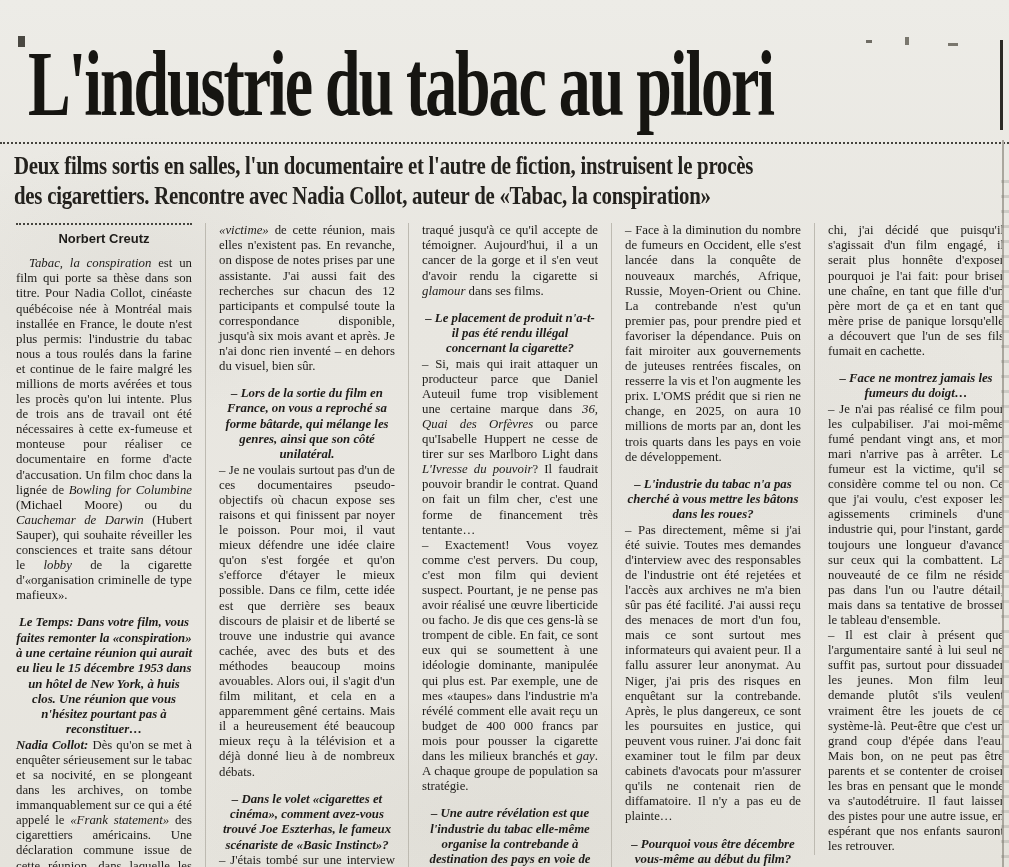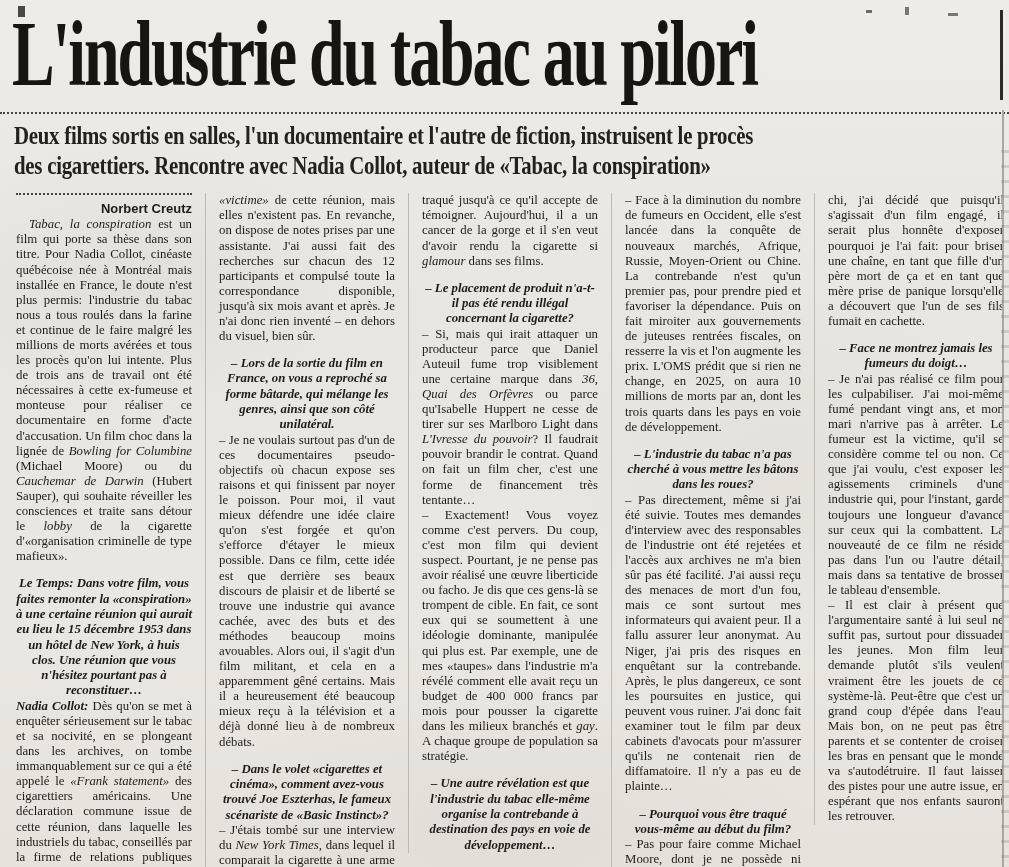--- a/index.html
+++ b/index.html
@@ -15,21 +15,21 @@
     color:var(--ink);
     background:
       radial-gradient(ellipse 360px 240px at 14% 32%, rgba(140,138,128,.07), transparent 60%),
       radial-gradient(ellipse 420px 320px at 78% 55%, rgba(140,138,128,.06), transparent 60%),
       radial-gradient(ellipse 500px 200px at 50% 95%, rgba(130,128,118,.06), transparent 65%),
       linear-gradient(180deg,#edece7 0%, #e8e6e0 35%, #e9e7e1 70%, #e5e3dc 100%);
   }
   .page{position:relative;width:1009px;height:867px;}
 
   
-  .masthead{padding:6px 0 0 12px;height:102px;overflow:visible;}
+  .masthead{padding:6px 0 0 28px;height:102px;overflow:visible;margin-top:30px;}
   .headline{
     margin:0;font-weight:bold;font-size:94px;line-height:1.02;
     letter-spacing:-3px;white-space:nowrap;
     transform:scaleX(.68);transform-origin:0 0;
     color:#161511;
   }
   .rule-dotted{
     border:0;border-top:2px dotted var(--dot);
     margin:4px 0 0 0;height:0;
   }
@@ -44,22 +44,22 @@
   .col{flex:0 0 176px;width:176px;}
   .col + .col{border-left:1px solid var(--rule);margin-left:13px;padding-left:13px;}
   p{margin:0;font-size:12.8px;line-height:15.1px;text-align:justify;hyphens:auto;-webkit-hyphens:auto;}
   p.lead{text-indent:13px;}
   p.question{
     font-weight:bold;font-style:italic;text-align:center;
     margin-top:12px;line-height:15.3px;
   }
   p.byline{
     font-family:"Liberation Sans", sans-serif;font-weight:bold;
-    font-size:13px;text-align:right;line-height:15px;
-    border-top:2px dotted var(--dot);padding-top:6px;margin-bottom:1px;
+    font-size:13px;text-align:center;line-height:15px;
+    border-top:2px dotted var(--dot);padding-top:6px;margin-bottom:10px;
   }
   .it{font-style:italic;}
   .bd{font-weight:bold;}
 
   
   .speck{position:absolute;background:#4a4842;}
   .edge-rule-top{position:absolute;left:1000px;top:10px;width:3px;height:90px;background:#2b2a25;}
   .edge-rule{position:absolute;left:1002px;top:110px;bottom:0;width:2px;background:#aaa79e;height:757px;}
   .ghost-strip{
     position:absolute;right:0;top:150px;width:8px;height:717px;
@@ -106,21 +106,21 @@
         <p class="answer"><span>traqué jusqu'à ce qu'il accepte de témoigner. Aujourd'hui, il a un cancer de la gorge et il s'en veut d'avoir rendu la cigarette si </span><span class="it">glamour</span><span> dans ses films.</span></p>
         <p class="question"><span>– Le placement de produit n'a-t-il pas été rendu illégal concernant la cigarette?</span></p>
         <p class="answer"><span>– Si, mais qui irait attaquer un producteur parce que Daniel Auteuil fume trop visiblement une certaine marque dans </span><span class="it">36, Quai des Orfèvres</span><span> ou parce qu'Isabelle Huppert ne cesse de tirer sur ses Marlboro Light dans </span><span class="it">L'Ivresse du pouvoir</span><span>? Il faudrait pouvoir brandir le contrat. Quand on fait un film cher, c'est une forme de financement très tentante…</span></p>
         <p class="answer"><span>– Exactement! Vous voyez comme c'est pervers. Du coup, c'est mon film qui devient suspect. Pourtant, je ne pense pas avoir réalisé une œuvre liberticide ou facho. Je dis que ces gens-là se trompent de cible. En fait, ce sont eux qui se soumettent à une idéologie dominante, manipulée qui plus est. Par exemple, une de mes «taupes» dans l'industrie m'a révélé comment elle avait reçu un budget de 400 000 francs par mois pour pousser la cigarette dans les milieux branchés et </span><span class="it">gay</span><span>. A chaque groupe de population sa stratégie.</span></p>
         <p class="question"><span>– Une autre révélation est que l'industrie du tabac elle-même organise la contrebande à destination des pays en voie de développement…</span></p>
       </div>
       <div class="col">
         <p class="answer"><span>– Face à la diminution du nombre de fumeurs en Occident, elle s'est lancée dans la conquête de nouveaux marchés, Afrique, Russie, Moyen-Orient ou Chine. La contrebande n'est qu'un premier pas, pour prendre pied et favoriser la dépendance. Puis on fait miroiter aux gouvernements de juteuses rentrées fiscales, on resserre la vis et l'on augmente les prix. L'OMS prédit que si rien ne change, en 2025, on aura 10 millions de morts par an, dont les trois quarts dans les pays en voie de développement.</span></p>
         <p class="question"><span>– L'industrie du tabac n'a pas cherché à vous mettre les bâtons dans les roues?</span></p>
         <p class="answer"><span>– Pas directement, même si j'ai été suivie. Toutes mes demandes d'interview avec des responsables de l'industrie ont été rejetées et l'accès aux archives ne m'a bien sûr pas été facilité. J'ai aussi reçu des menaces de mort d'un fou, mais ce sont surtout mes informateurs qui avaient peur. Il a fallu assurer leur anonymat. Au Niger, j'ai pris des risques en enquêtant sur la contrebande. Après, le plus dangereux, ce sont les poursuites en justice, qui peuvent vous ruiner. J'ai donc fait examiner tout le film par deux cabinets d'avocats pour m'assurer qu'ils ne contenait rien de diffamatoire. Il n'y a pas eu de plainte…</span></p>
-        <p class="question"><span>– Pourquoi vous être traqué vous-même au début du film?</span></p>
+        <p class="question"><span>– Pourquoi vous être décembre vous-même au début du film?</span></p>
         <p class="answer"><span>– Pas pour faire comme Michael Moore, dont je ne possède ni l'impertinence ni le charisme! Mais après avoir mûrement réflé-</span></p>
       </div>
       <div class="col">
         <p class="answer"><span>chi, j'ai décidé que puisqu'il s'agissait d'un film engagé, il serait plus honnête d'exposer pourquoi je l'ai fait: pour briser une chaîne, en tant que fille d'un père mort de ça et en tant que mère prise de panique lorsqu'elle a découvert que l'un de ses fils fumait en cachette.</span></p>
         <p class="question"><span>– Face ne montrez jamais les fumeurs du doigt…</span></p>
         <p class="answer"><span>– Je n'ai pas réalisé ce film pour les culpabiliser. J'ai moi-même fumé pendant vingt ans, et mon mari n'arrive pas à arrêter. Le fumeur est la victime, qu'il se considère comme tel ou non. Ce que j'ai voulu, c'est exposer les agissements criminels d'une industrie qui, pour l'instant, garde toujours une longueur d'avance sur ceux qui la combattent. La nouveauté de ce film ne réside pas dans l'un ou l'autre détail, mais dans sa tentative de brosser le tableau d'ensemble.</span></p>
         <p class="answer"><span>– Il est clair à présent que l'argumentaire santé à lui seul ne suffit pas, surtout pour dissuader les jeunes. Mon film leur demande plutôt s'ils veulent vraiment être les jouets de ce système-là. Peut-être que c'est un grand coup d'épée dans l'eau. Mais bon, on ne peut pas être parents et se contenter de croiser les bras en pensant que le monde va s'autodétruire. Il faut laisser des pistes pour une autre issue, en espérant que nos enfants sauront les retrouver. </span></p>
       </div>
     </div>
 

